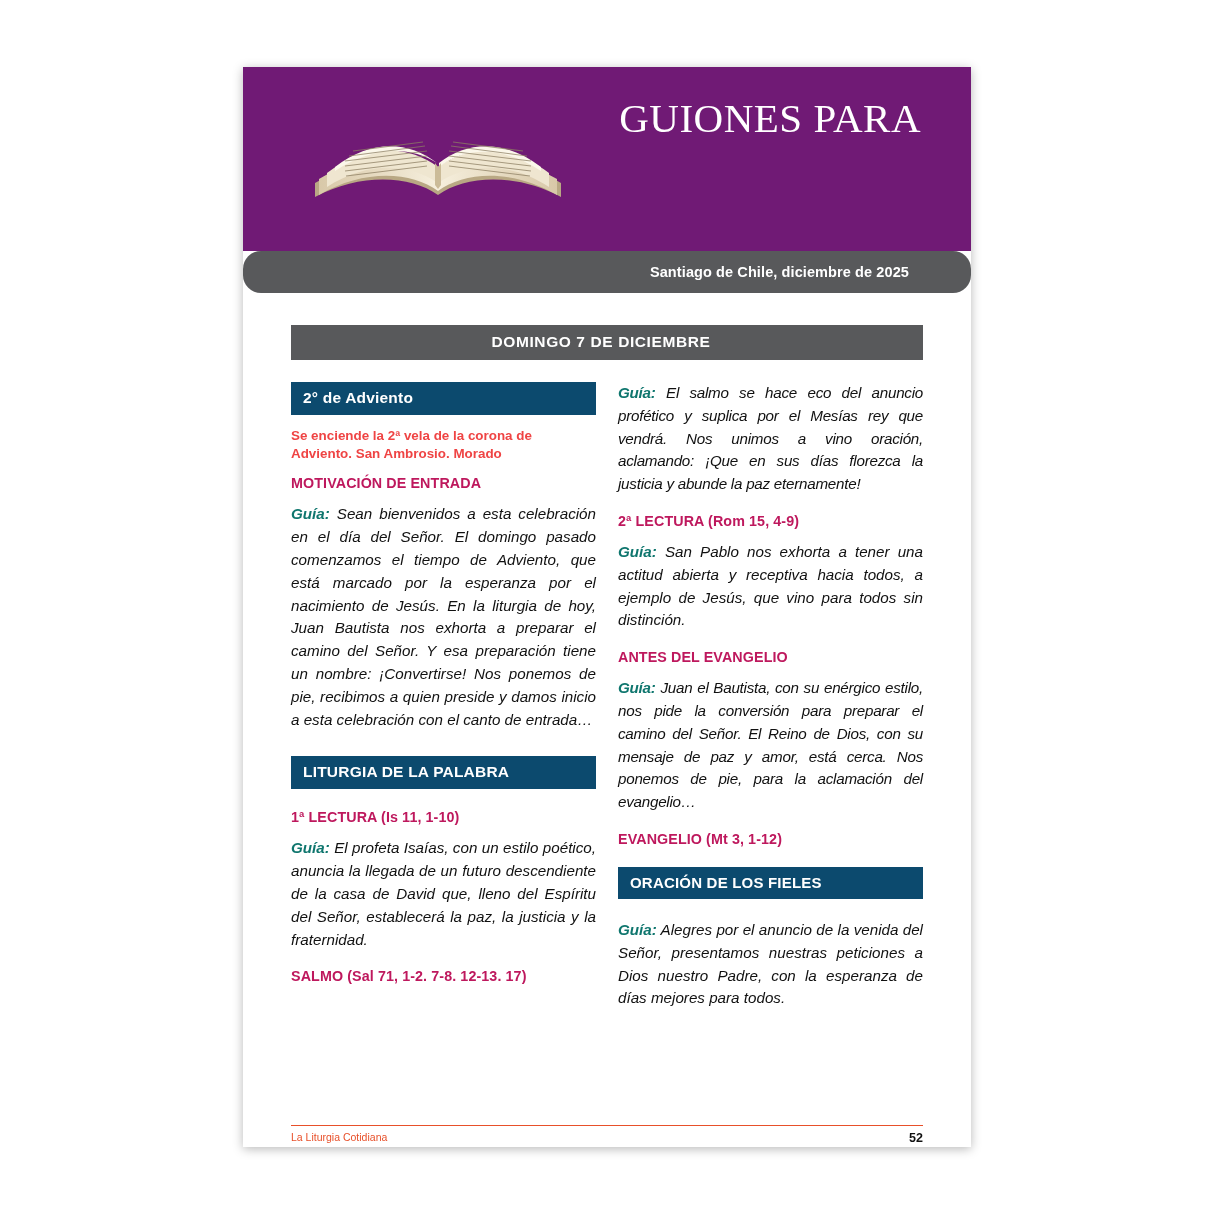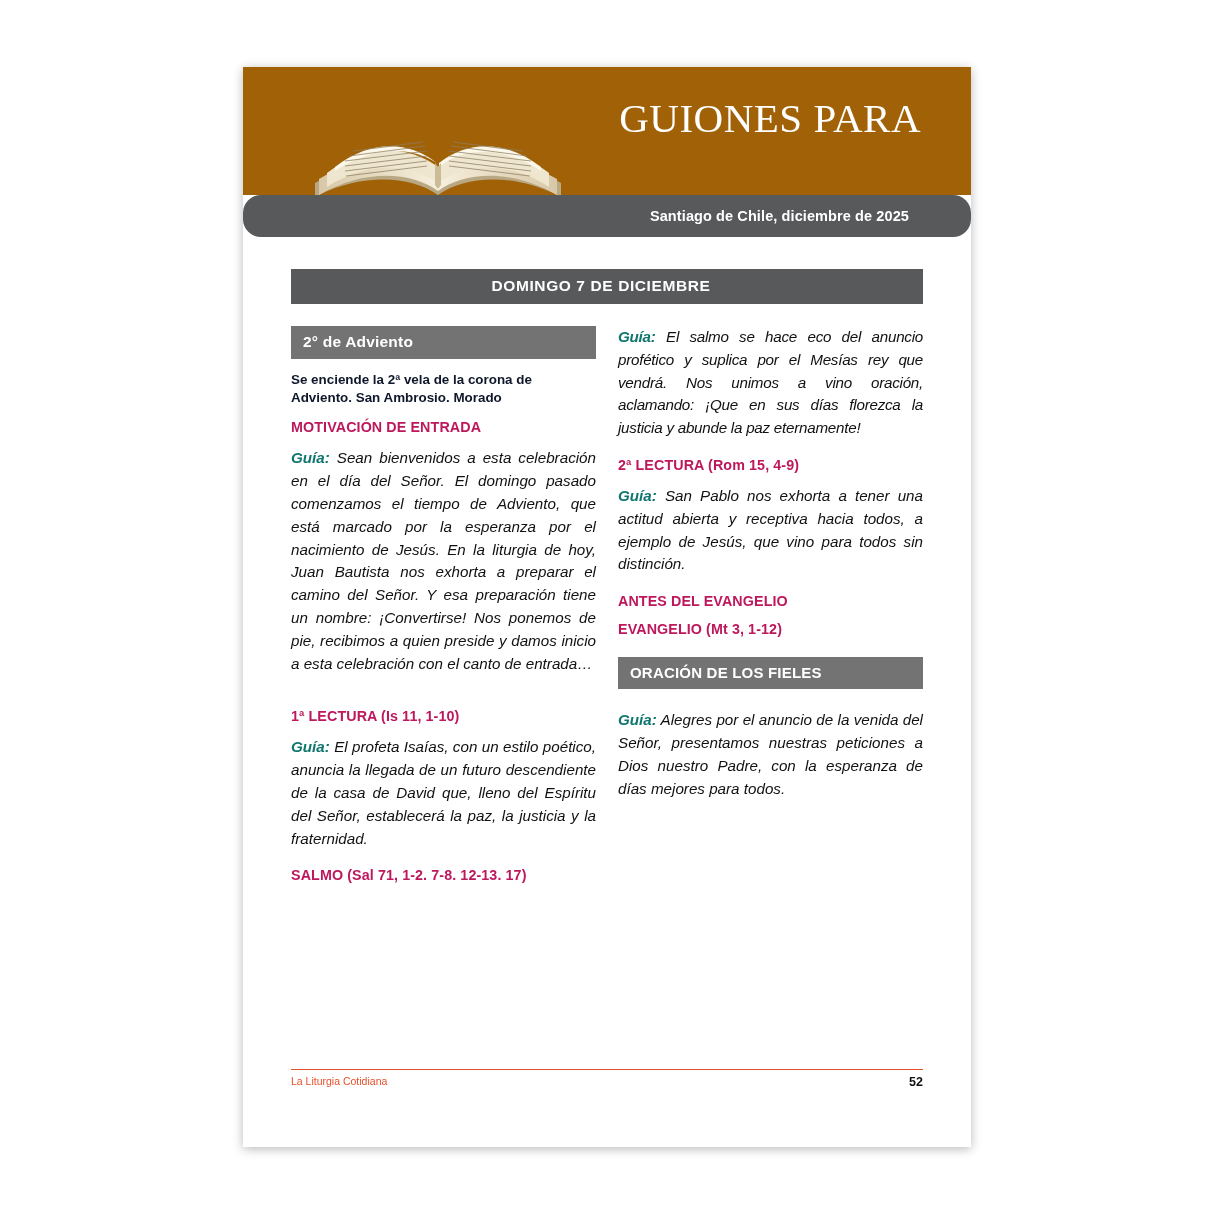--- a/index.html
+++ b/index.html
@@ -22,22 +22,22 @@
     left: 243px;
     top: 67px;
     width: 728px;
     height: 1080px;
     background: #ffffff;
     box-shadow: 0 2px 10px rgba(0,0,0,0.28);
   }
   
   .masthead {
     position: relative;
-    height: 128px;
-    background: #a16207;
+    height: 184px;
+    background: #701a75;
     overflow: hidden;
   }
   .book-art {
     position: absolute;
     left: 62px;
     top: 20px;
     width: 270px;
     height: 135px;
   }
   .masthead-title {
@@ -89,31 +89,31 @@
   }
   .columns {
     display: flex;
     gap: 22px;
   }
   .col {
     width: 305px;
   }
   
   .band {
-    background: #737373;
+    background: #0c4a6e;
     color: #ffffff;
     font-size: 15.5px;
     font-weight: bold;
     padding: 7px 0 8px 12px;
     letter-spacing: 0.2px;
     margin-bottom: 12px;
   }
   .band.small { font-size: 15px; }
   .rubric {
-    color: #0f172a;
+    color: #ef4444;
     font-size: 13.4px;
     font-weight: bold;
     line-height: 1.32;
     margin-bottom: 13px;
   }
   .subhead {
     font-size: 14.3px;
     font-weight: bold;
     color: #be185d;
     margin: 0 0 12px 0;
@@ -218,31 +218,33 @@
       <div class="daybar">DOMINGO 7 DE DICIEMBRE</div>
 
       <div class="columns">
 
         <div class="col">
           <div class="band">2° de Adviento</div>
           <div class="rubric">Se enciende la 2ª vela de la corona de Adviento. San Ambrosio. Morado</div>
           <div class="subhead">MOTIVACIÓN DE ENTRADA</div>
           <p class="para"><span class="guia">Guía:</span><span> Sean bienvenidos a esta celebración en el día del Señor. El domingo pasado comenzamos el tiempo de Adviento, que está marcado por la esperanza por el nacimiento de Jesús. En la liturgia de hoy, Juan Bautista nos exhorta a preparar el camino del Señor. Y esa preparación tiene un nombre: ¡Convertirse! Nos ponemos de pie, recibimos a quien preside y damos inicio a esta celebración con el canto de entrada…</span></p>
           <div class="spacer-8"></div>
+          <div class="band">LITURGIA DE LA PALABRA</div>
           <div class="spacer-8"></div>
           <div class="subhead">1ª LECTURA (Is 11, 1-10)</div>
           <p class="para"><span class="guia">Guía:</span><span> El profeta Isaías, con un estilo poético, anuncia la llegada de un futuro descendiente de la casa de David que, lleno del Espíritu del Señor, establecerá la paz, la justicia y la fraternidad.</span></p>
           <div class="subhead">SALMO (Sal 71, 1-2. 7-8. 12-13. 17)</div>
         </div>
 
         <div class="col">
           <p class="para tight"><span class="guia">Guía:</span><span> El salmo se hace eco del anuncio profético y suplica por el Mesías rey que vendrá. Nos unimos a vino oración, aclamando: ¡Que en sus días florezca la justicia y abunde la paz eternamente!</span></p>
           <div class="subhead">2ª LECTURA (Rom 15, 4-9)</div>
           <p class="para"><span class="guia">Guía:</span><span> San Pablo nos exhorta a tener una actitud abierta y receptiva hacia todos, a ejemplo de Jesús, que vino para todos sin distinción.</span></p>
           <div class="subhead">ANTES DEL EVANGELIO</div>
+          <p class="para tight"><span class="guia">Guía:</span><span> Juan el Bautista, con su enérgico estilo, nos pide la conversión para preparar el camino del Señor. El Reino de Dios, con su mensaje de paz y amor, está cerca. Nos ponemos de pie, para la aclamación del evangelio…</span></p>
           <div class="subhead">EVANGELIO (Mt 3, 1-12)</div>
           <div class="spacer-8"></div>
           <div class="band small">ORACIÓN DE LOS FIELES</div>
           <div class="spacer-8"></div>
           <p class="para"><span class="guia">Guía:</span><span> Alegres por el anuncio de la venida del Señor, presentamos nuestras peticiones a Dios nuestro Padre, con la esperanza de días mejores para todos.</span></p>
         </div>
 
       </div>
 
       <div class="footer">

